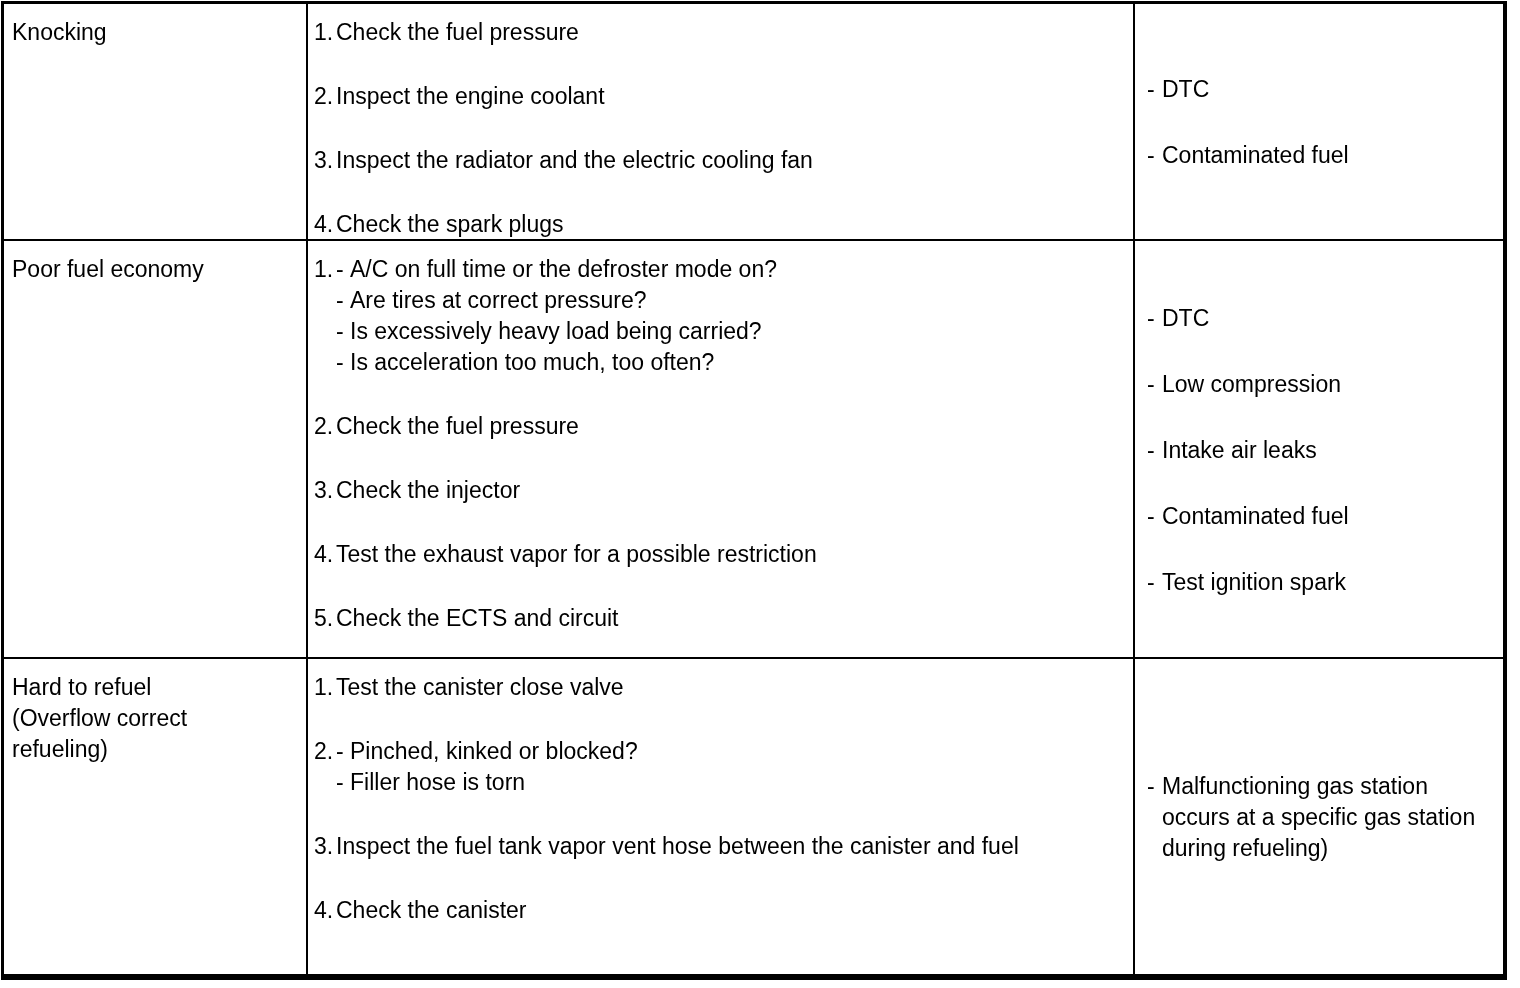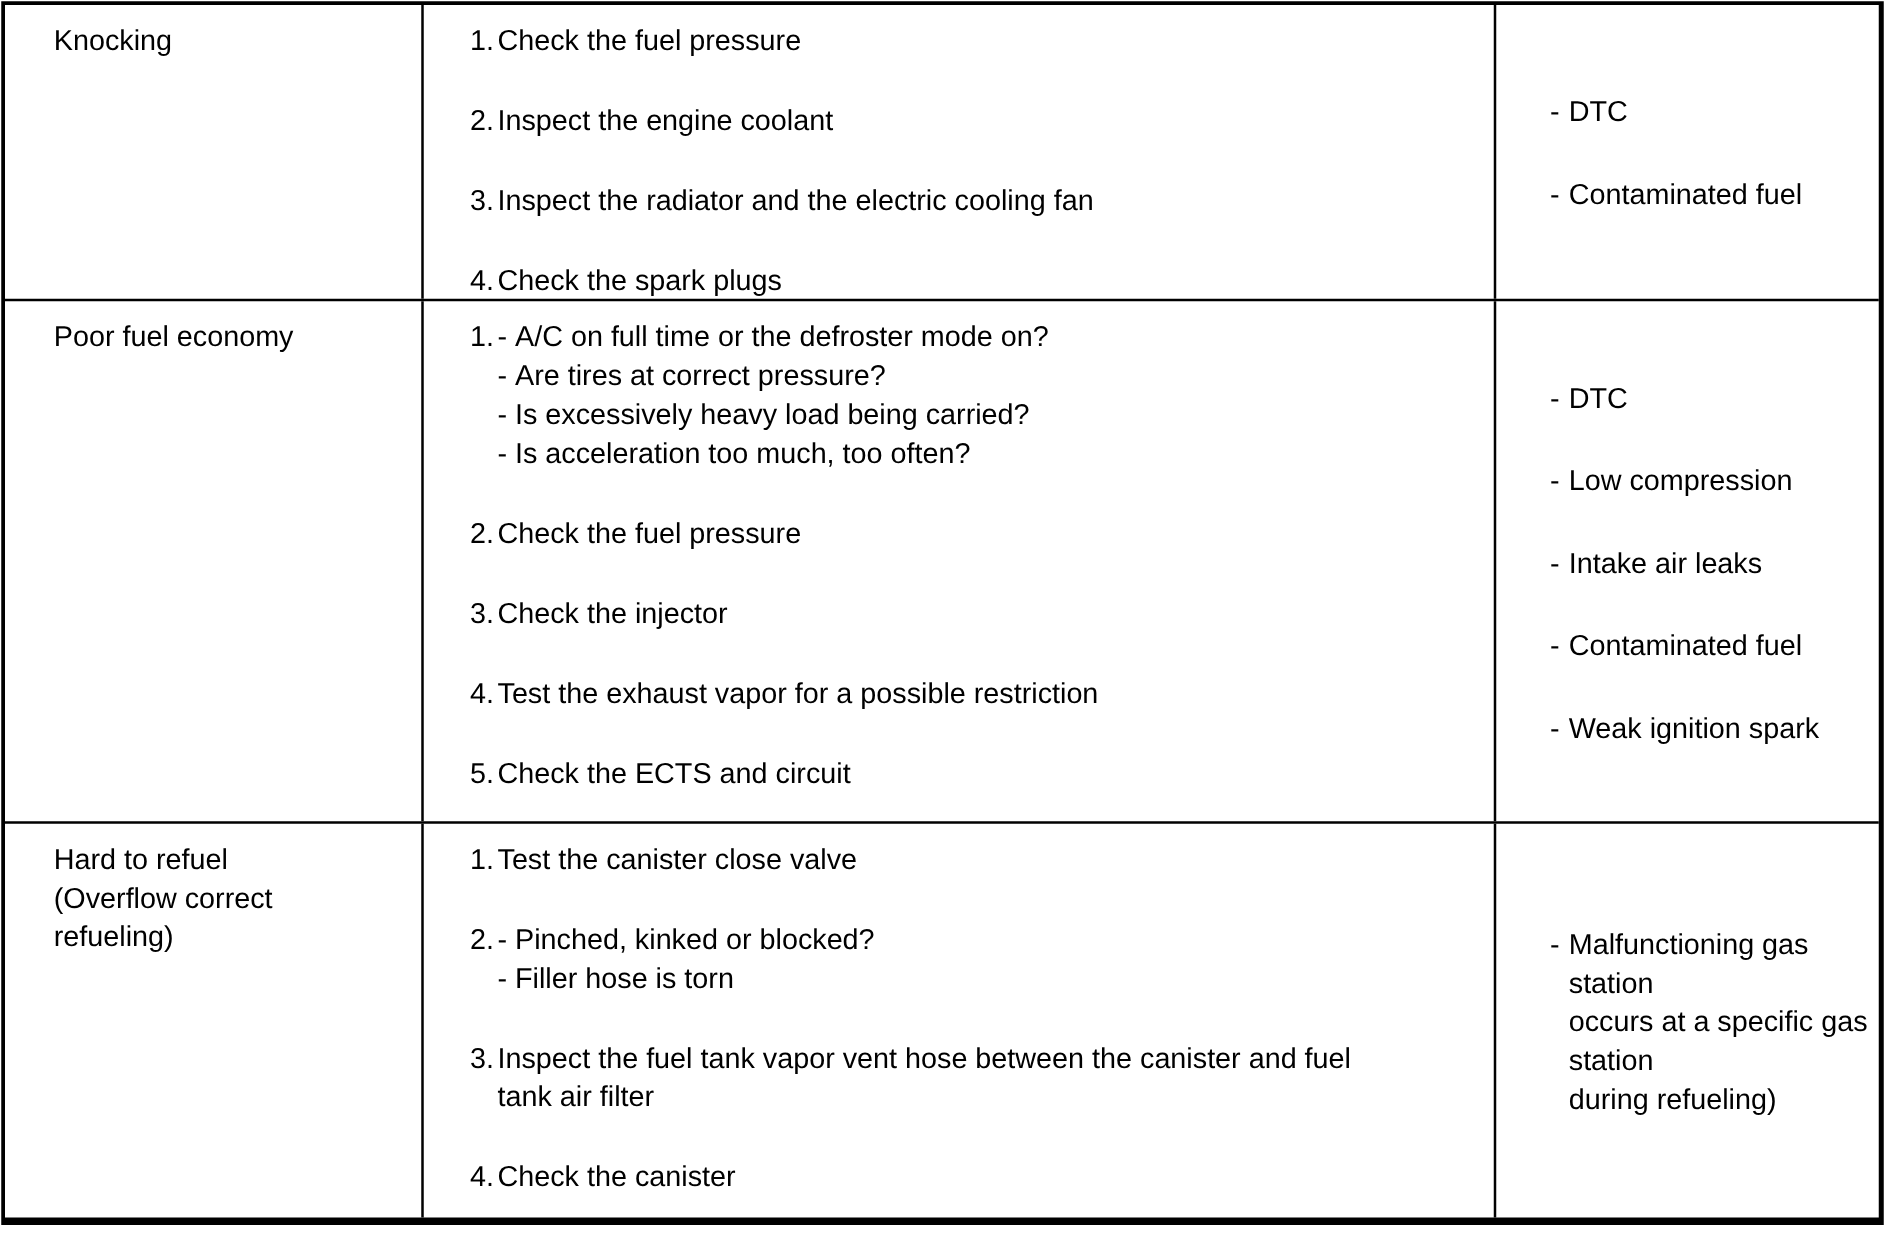--- a/index.html
+++ b/index.html
@@ -21,21 +21,21 @@
     border-bottom-width: 6px;
     display: flex;
     flex-direction: column;
     background: #fff;
   }
   .trow { display: flex; border-bottom: 2px solid #000; }
   .trow:nth-child(1) { height: 237px; }
   .trow:nth-child(2) { height: 418px; align-items: flex-end; }
   .trow:nth-child(3) { flex: 1; border-bottom: none; }
 
-  .cell { height: 100%; overflow: hidden; margin-left: 31px; }
+  .cell { height: 100%; overflow: hidden; }
   .c1 { width: 304px; border-right: 2px solid #000; padding: 13px 6px 8px 8px; }
   .c2 { width: 827px; border-right: 2px solid #000; padding: 13px 8px 8px 6px; }
   .c3 { flex: 1; padding: 10px 8px 8px 12px;
         display: flex; flex-direction: column;
         justify-content: center; gap: 35px; }
 
   .step { display: grid; grid-template-columns: 22px 1fr; margin-bottom: 33px; }
   .step:last-child { margin-bottom: 0; }
   .sub { display: grid; grid-template-columns: 14px 1fr; }
   .cause { display: grid; grid-template-columns: 15px 1fr; }
@@ -169,21 +169,21 @@
         </div>
         <div class="cause">
           <span class="dash">-</span>
           <div class="cause-body">
             <div class="cause-line">Contaminated fuel</div>
           </div>
         </div>
         <div class="cause">
           <span class="dash">-</span>
           <div class="cause-body">
-            <div class="cause-line">Weak ignition spark</div>
+            <div class="cause-line">Test ignition spark</div>
           </div>
         </div>
       </div>
     </div>
     <div class="trow">
       <div class="cell c1">
         <div class="sym-line">Hard to refuel</div>
         <div class="sym-line">(Overflow correct</div>
         <div class="sym-line">refueling)</div>
       </div>
@@ -208,21 +208,20 @@
               <div class="sub-body">
                 <div class="sub-line">Filler hose is torn</div>
               </div>
             </div>
           </div>
         </div>
         <div class="step">
           <span class="num">3.</span>
           <div class="step-body">
             <div class="step-line">Inspect the fuel tank vapor vent hose between the canister and fuel</div>
-            <div class="step-line">tank air filter</div>
           </div>
         </div>
         <div class="step">
           <span class="num">4.</span>
           <div class="step-body">
             <div class="step-line">Check the canister</div>
           </div>
         </div>
       </div>
       <div class="cell c3">

